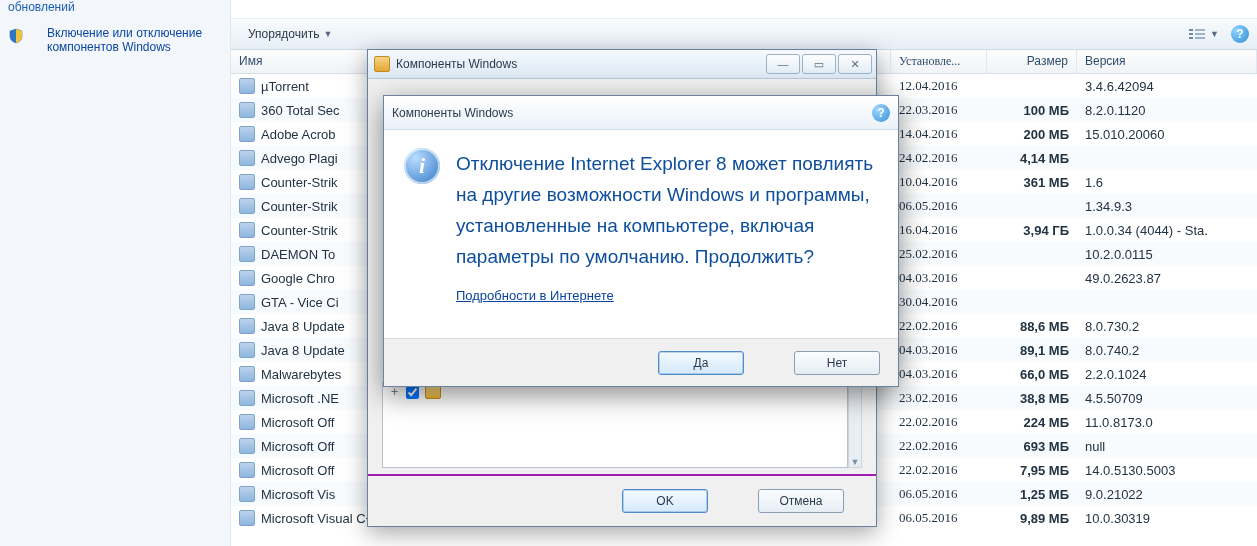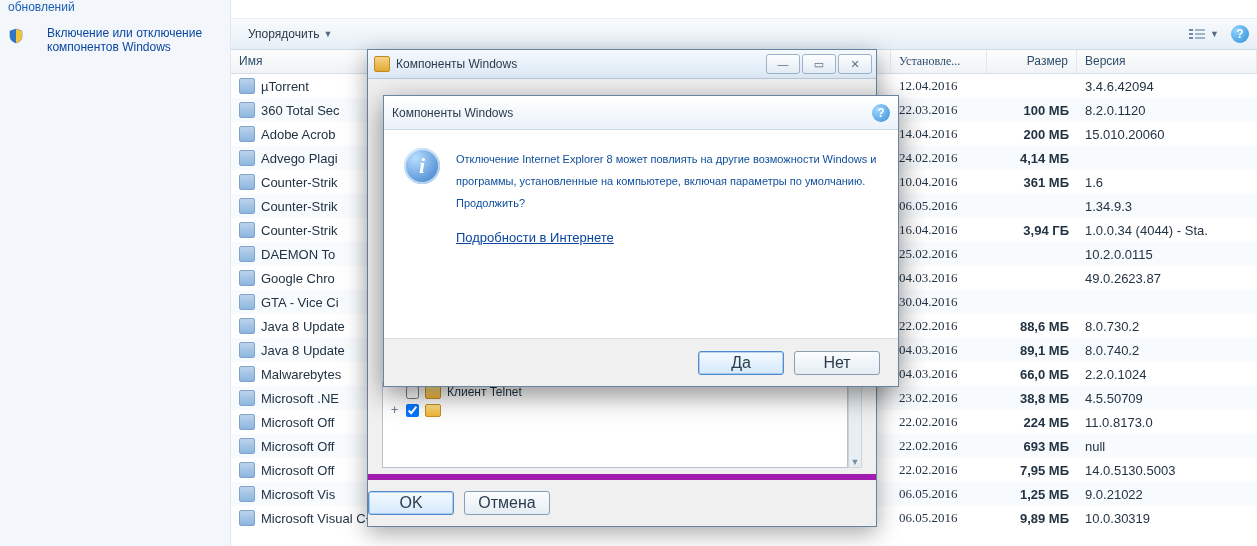--- a/index.html
+++ b/index.html
@@ -214,33 +214,35 @@
     width: 16px; height: 13px;
     background: linear-gradient(#ffe28a, #f2b637);
     border: 1px solid #c98e1d;
     border-radius: 2px;
   }
   .dlg1-footer {
     position: absolute;
     left: 0; right: 0; bottom: 0;
     height: 52px;
     display: flex; align-items: center;
+    justify-content: flex-end;
     gap: 10px;
     padding-right: 32px;
-    border-top: 6px solid #a21caf;
+    border-top: 2px solid #a21caf;
     background: #f0f0f0;
   }
   .btn {
     min-width: 86px; height: 24px;
     border: 1px solid #8a9eb3;
     border-radius: 3px;
     background: linear-gradient(#fbfdff, #e5edf4);
     color: #2a3b4d;
-    font-size: 16px;
+    font-size: 12px;
     cursor: pointer;
+    margin-left: 40px;
   }
   .btn.primary {
     border-color: #4f8bce;
     box-shadow: 0 0 0 1px rgba(79,139,206,0.35) inset;
     background: linear-gradient(#f4faff, #d5e9fb);
   }
 
   
   .dlg2 {
     position: absolute;
@@ -278,22 +280,22 @@
     width: 36px; height: 36px; flex: 0 0 36px;
     border-radius: 50%;
     background: radial-gradient(circle at 32% 28%, #b9ddff, #2e76c5);
     display: flex; align-items: center; justify-content: center;
     color: #fff; font-family: Georgia, serif;
     font-style: italic; font-weight: bold; font-size: 22px;
     box-shadow: inset 0 0 0 2px rgba(255,255,255,0.6);
   }
   .msg-text {
     color: #0e4e9b;
-    font-size: 11px;
-    line-height: 22px;
+    font-size: 19px;
+    line-height: 31px;
   }
   .link-detail {
     display: block;
     margin-top: 16px;
     color: #0a46a0;
     text-decoration: underline;
     font-size: 13px;
     cursor: pointer;
   }
   .dlg2-footer {
@@ -553,26 +555,20 @@
     <div class="win-btns">
       <div class="win-btn">—</div>
       <div class="win-btn">▭</div>
       <div class="win-btn">✕</div>
     </div>
   </div>
   <div class="dlg1-body">
     <div class="tree-scroll"></div>
     <div class="tree-area" id="tree-area">
         <div class="tree-item">
-          <span class="exp"></span>
-          <input type="checkbox" style="">
-          <span class="folder"></span>
-          <span>Клиент Telnet</span>
-        </div>
-        <div class="tree-item">
           <span class="exp">+</span>
           <input type="checkbox" checked="" style="">
           <span class="folder"></span>
         </div>
       </div>
     <div class="dlg1-footer">
       <button class="btn primary">OK</button>
       <button class="btn">Отмена</button>
     </div>
   </div>

